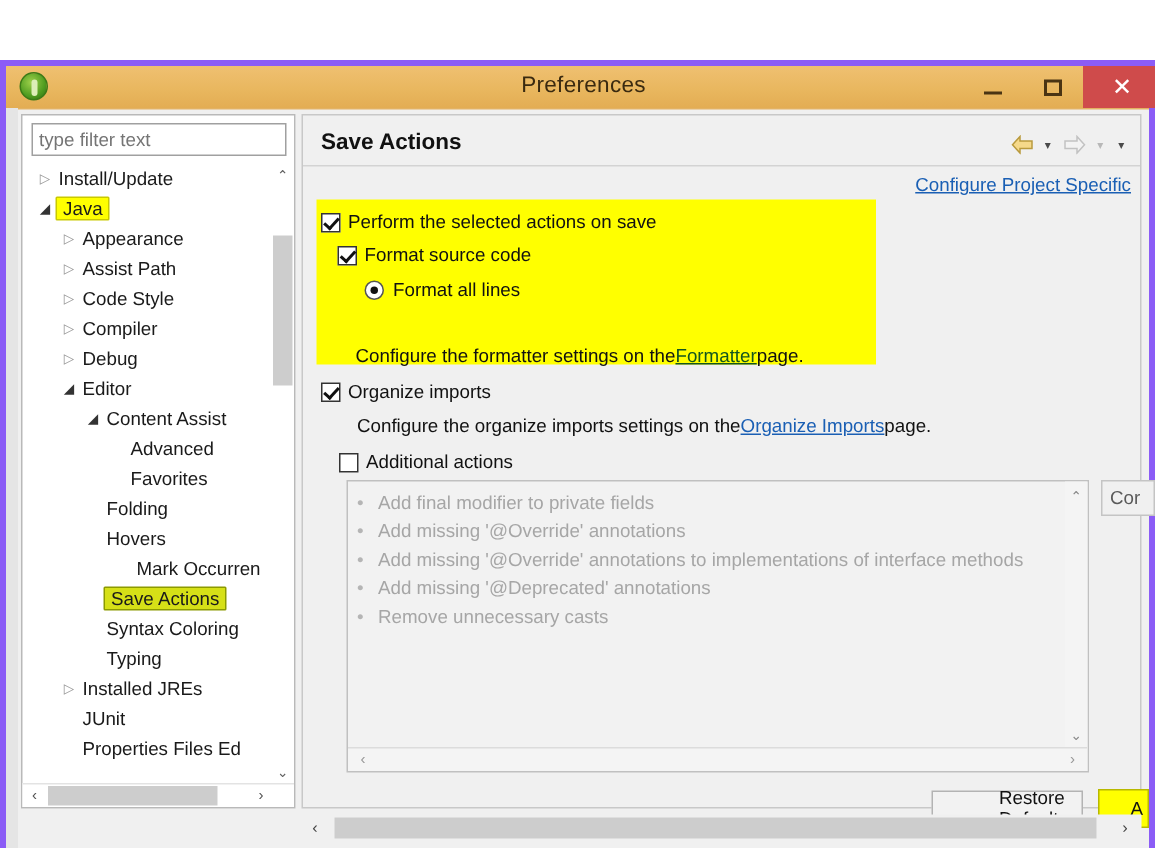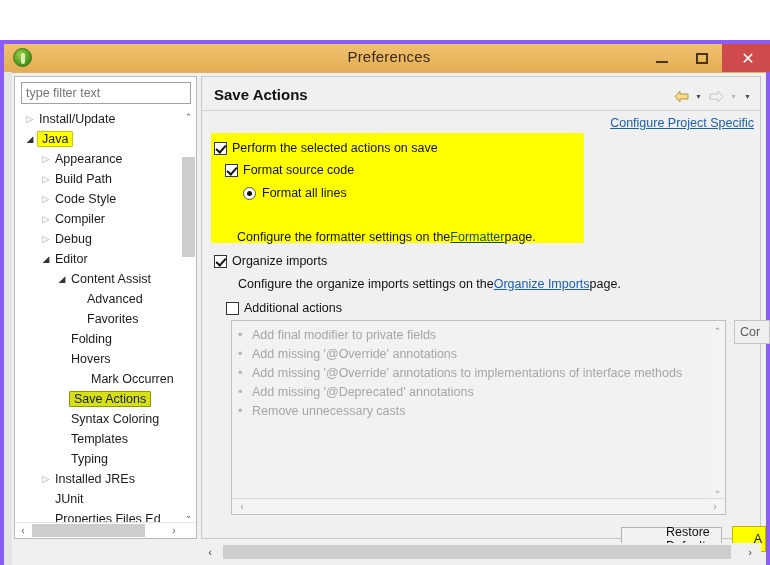--- a/index.html
+++ b/index.html
@@ -374,21 +374,21 @@
           <div class="tree-item" style="padding-left: 8px;">
             <span class="arrow expanded">◢</span>
             <span class="tree-label hl-java">Java</span>
           </div>
           <div class="tree-item" style="padding-left: 24px;">
             <span class="arrow collapsed">▷</span>
             <span class="tree-label">Appearance</span>
           </div>
           <div class="tree-item" style="padding-left: 24px;">
             <span class="arrow collapsed">▷</span>
-            <span class="tree-label">Build Path</span>
+            <span class="tree-label">Assist Path</span>
           </div>
           <div class="tree-item" style="padding-left: 24px;">
             <span class="arrow collapsed">▷</span>
             <span class="tree-label">Code Style</span>
           </div>
           <div class="tree-item" style="padding-left: 24px;">
             <span class="arrow collapsed">▷</span>
             <span class="tree-label">Compiler</span>
           </div>
           <div class="tree-item" style="padding-left: 24px;">
@@ -412,35 +412,31 @@
             <span class="tree-label">Favorites</span>
           </div>
           <div class="tree-item" style="padding-left: 40px;">
             <span class="arrow none">·</span>
             <span class="tree-label">Folding</span>
           </div>
           <div class="tree-item" style="padding-left: 40px;">
             <span class="arrow none">·</span>
             <span class="tree-label">Hovers</span>
           </div>
-          <div class="tree-item" style="padding-left: 60px;">
+          <div class="tree-item" style="padding-left: 44px; gap: 16px;">
             <span class="arrow none">·</span>
             <span class="tree-label">Mark Occurren</span>
           </div>
           <div class="tree-item" style="padding-left: 40px;">
             <span class="arrow none">·</span>
             <span class="tree-label hl-save">Save Actions</span>
           </div>
           <div class="tree-item" style="padding-left: 40px;">
             <span class="arrow none">·</span>
             <span class="tree-label">Syntax Coloring</span>
-          </div>
-          <div class="tree-item" style="padding-left: 40px;">
-            <span class="arrow none">·</span>
-            <span class="tree-label">Templates</span>
           </div>
           <div class="tree-item" style="padding-left: 40px;">
             <span class="arrow none">·</span>
             <span class="tree-label">Typing</span>
           </div>
           <div class="tree-item" style="padding-left: 24px;">
             <span class="arrow collapsed">▷</span>
             <span class="tree-label">Installed JREs</span>
           </div>
           <div class="tree-item" style="padding-left: 24px;">

